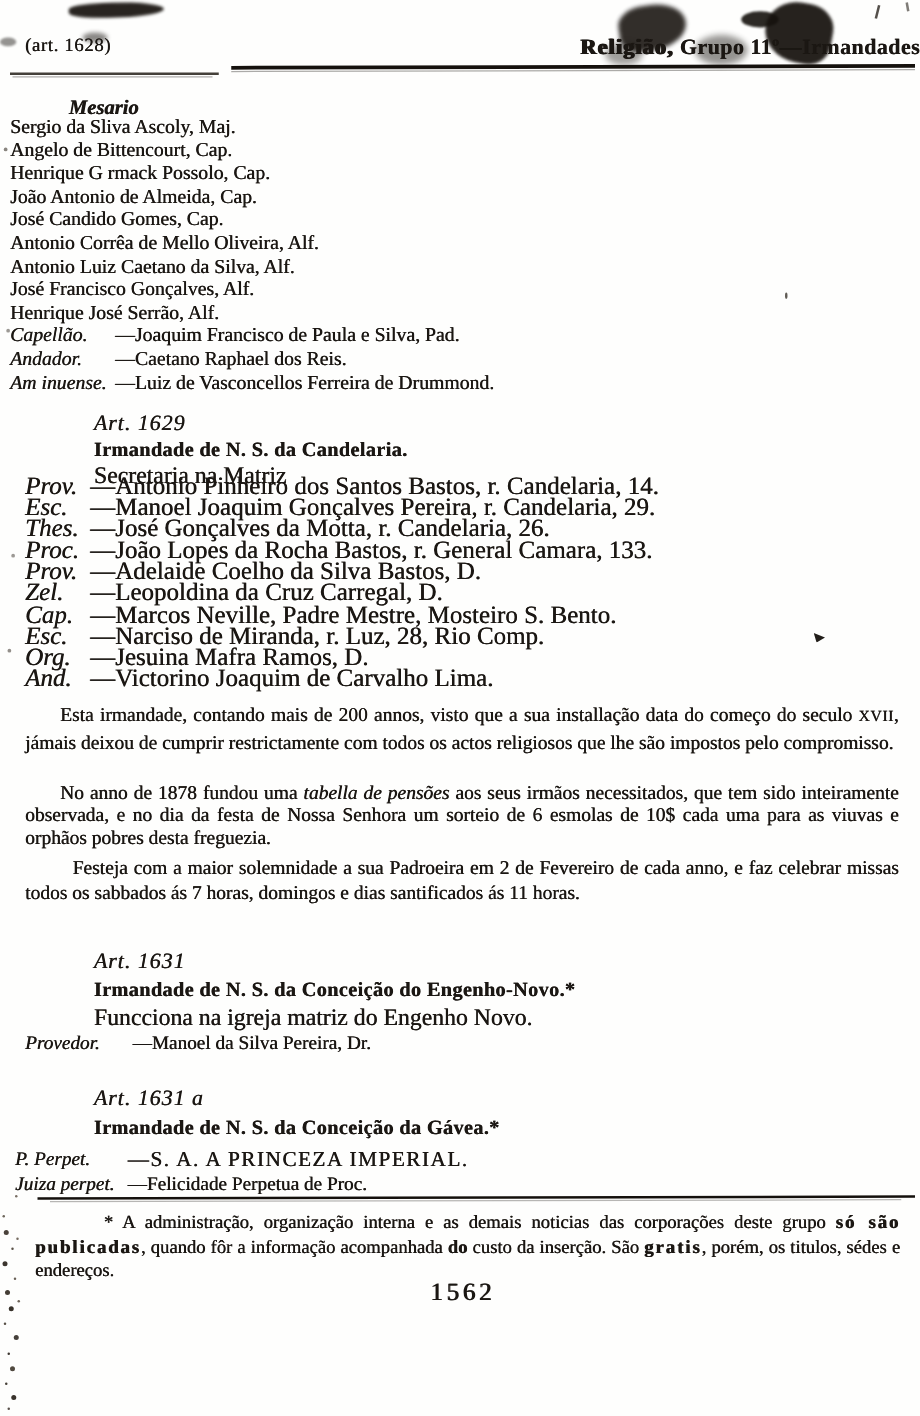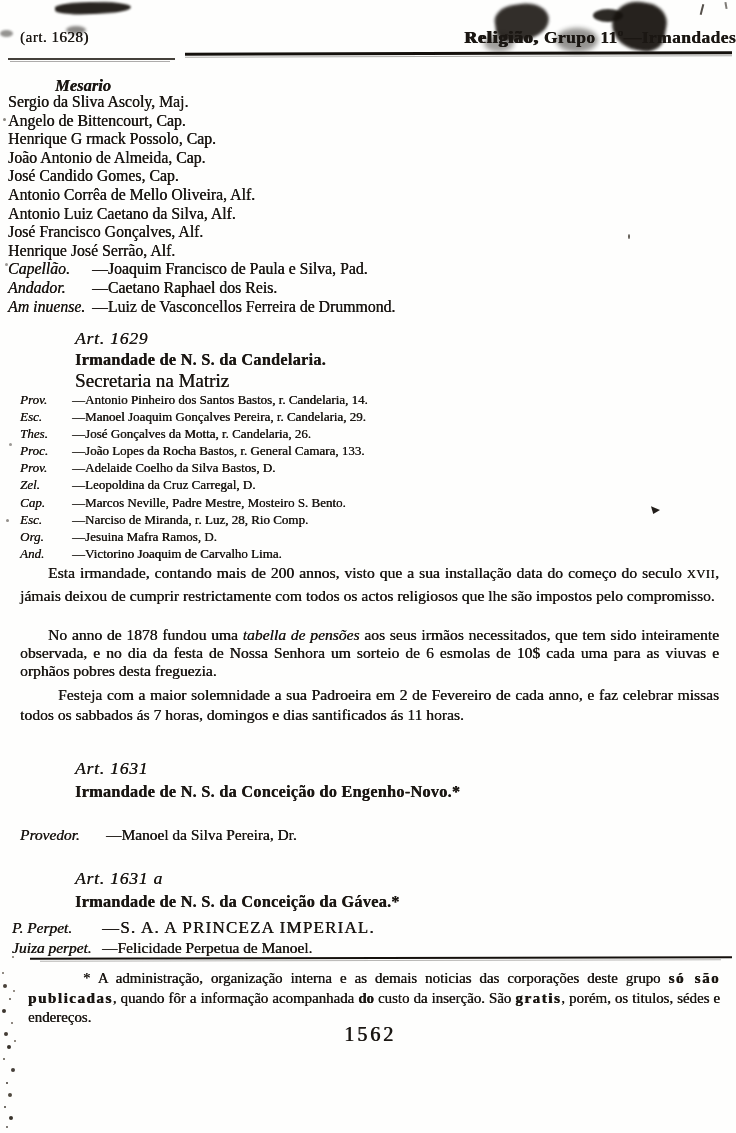--- a/index.html
+++ b/index.html
@@ -24,21 +24,21 @@
   .mes-list{top:93px;left:8px;width:640px;font-size:15.8px;line-height:18.6px}
   .off-row{display:flex;white-space:nowrap}
   .off-row .lbl{font-style:italic}
   .mes-list .lbl{flex:0 0 84px;padding-left:10px}
   
   .art-no{font-style:italic;font-size:17.5px;letter-spacing:.8px}
   .sec-title{font-weight:bold;font-size:16.2px;letter-spacing:.3px}
   .sec-sub{font-size:19px}
   .a1629-head{top:328px;left:75px}
   .a1629-head .sec-title{margin-top:2px}
-  .a1629-list{top:391px;left:20px;width:700px;font-size:13px;line-height:17.1px}
+  .a1629-list{top:381px;left:20px;width:700px;font-size:20px;line-height:17.1px}
   .a1629-list .lbl{flex:0 0 52px}
   .para{left:20px;width:699px;text-align:justify;font-size:15.6px}
   .p1{top:562px;line-height:21.4px;text-indent:28px}
   .p2{top:626px;line-height:18.2px;text-indent:28px}
   .p3{top:685px;line-height:19.8px;text-indent:38px}
   .sc{font-size:12.5px;letter-spacing:.5px}
   .a1631-head{top:758px;left:75px}
   .a1631-head .sec-title{margin-top:4px}
   .a1631-head .sec-sub{margin-top:2px}
   .prov-row{top:826px;left:20px;font-size:15.4px}
@@ -178,37 +178,38 @@
     </div>
 </div>
 
 <div class="abs para p1"><span>Esta irmandade, contando mais de 200 annos, visto que a sua installação data do começo do seculo </span><span class="sc">XVII</span><span>, jámais deixou de cumprir restrictamente com todos os actos religiosos que lhe são impostos pelo compromisso.</span></div>
 <div class="abs para p2"><span>No anno de 1878 fundou uma </span><span style="font-style:italic">tabella de pensões</span><span> aos seus irmãos necessitados, que tem sido inteiramente observada, e no dia da festa de Nossa Senhora um sorteio de 6 esmolas de 10$ cada uma para as viuvas e orphãos pobres desta freguezia.</span></div>
 <div class="abs para p3">Festeja com a maior solemnidade a sua Padroeira em 2 de Fevereiro de cada anno, e faz celebrar missas todos os sabbados ás 7 horas, domingos e dias santificados ás 11 horas.</div>
 
 <div class="abs a1631-head">
   <div class="art-no">Art. 1631</div>
   <div class="sec-title">Irmandade de N. S. da Conceição do Engenho-Novo.*</div>
+  <div class="sec-sub">Funcciona na igreja matriz do Engenho Novo.</div>
 </div>
 <div class="abs off-row prov-row">
     <span class="lbl">Provedor.</span>
     <span>—Manoel da Silva Pereira, Dr.</span>
   </div>
 
 <div class="abs a1631a-head">
   <div class="art-no">Art. 1631 a</div>
   <div class="sec-title">Irmandade de N. S. da Conceição da Gávea.*</div>
 </div>
 <div class="abs perp-rows">
   <div class="off-row">
       <span class="lbl">P. Perpet.</span>
       <span class="caps-val">—S. A. A PRINCEZA IMPERIAL.</span>
     </div>
   <div class="off-row">
       <span class="lbl">Juiza perpet.</span>
-      <span>—Felicidade Perpetua de Manoel.</span>
+      <span>—Felicidade Perpetua de Proc.</span>
     </div>
 </div>
 
 <div class="abs fn-rule"></div>
 <div class="abs footnote"><span>* A administração, organização interna e as demais noticias das corporações deste grupo </span><span class="b-wide">só são publicadas</span><span>, quando fôr a informação acompanhada </span><span class="b">do</span><span> custo da inserção. São </span><span class="b-wide">gratis</span><span>, porém, os titulos, sédes e endereços.</span></div>
 
 <div class="abs pageno">1562</div>
 
 </body></html>

